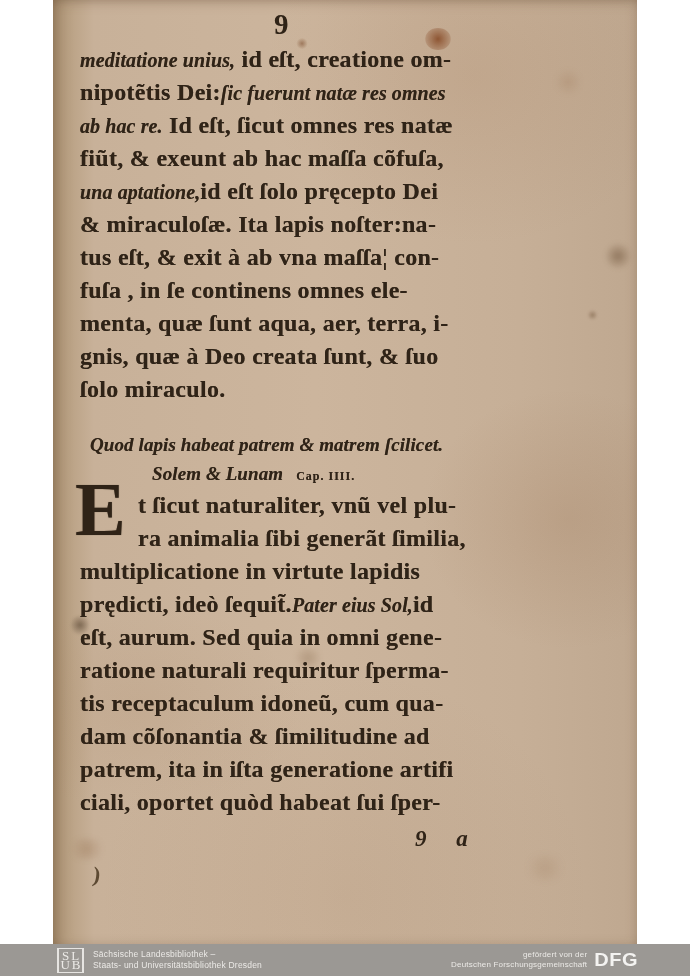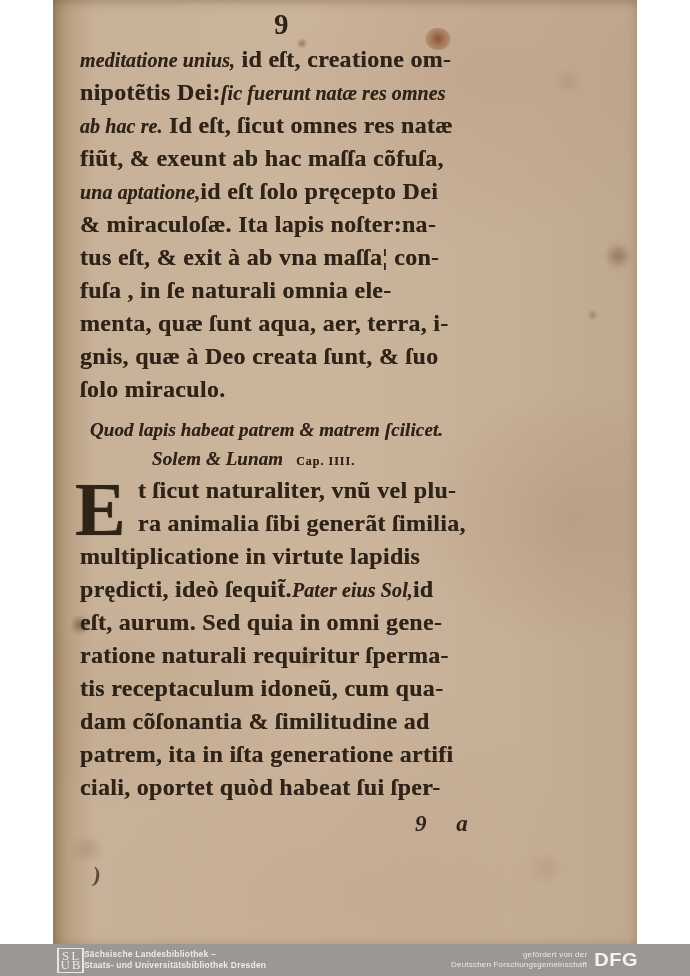--- a/index.html
+++ b/index.html
@@ -23,34 +23,34 @@
   }
   .stain{position:absolute;border-radius:50%;pointer-events:none;}
   .pagenum{position:absolute;left:221px;top:8px;font-size:29px;font-weight:bold;color:var(--ink);letter-spacing:1px;}
   .textblock{position:absolute;left:27px;top:44px;width:552px;color:var(--ink);}
   .line{height:33px;white-space:nowrap;font-weight:bold;font-size:24px;line-height:31px;letter-spacing:.3px;text-shadow:0 0 .5px rgba(47,35,23,.65);}
   .line .it{font-style:italic;font-size:20px;letter-spacing:.1px;}
   .line .ro{font-style:normal;}
   .line.h{height:29px;font-size:19px;line-height:26px;}
   .line.h .it{font-size:19px;}
   .line.h .ro{font-size:12px;letter-spacing:1px;}
-  .line.h1{margin-top:10px;padding-left:10px;}
+  .line.h1{margin-top:25px;padding-left:10px;}
   .line.h2{padding-left:72px;}
   .line.ind{padding-left:58px;}
   .dropcap{position:absolute;left:22px;top:473px;font-size:76px;line-height:72px;font-weight:bold;color:var(--ink);text-shadow:0 0 1px rgba(47,35,23,.6);}
   .sigline{margin-top:6px;padding-left:335px;height:30px;font-size:23px;font-weight:bold;word-spacing:22px;font-style:italic;letter-spacing:1px;}
   .penmark{position:absolute;left:40px;top:862px;font-size:22px;color:#5d4a33;transform:rotate(8deg);font-weight:bold;}
   
   .footer{
     position:absolute;left:0;bottom:0;width:690px;height:32px;z-index:6;
     background:var(--footer-bg);display:flex;align-items:center;
     font-family:"Liberation Sans","DejaVu Sans",sans-serif;color:var(--footer-text);
   }
   .slub-logo{margin-left:57px;width:27px;height:25px;border:1px solid #e7e5e2;display:flex;flex-direction:column;justify-content:center;align-items:center;font-family:"Liberation Serif","DejaVu Serif",serif;font-size:13px;line-height:9px;letter-spacing:2px;padding-left:2px;box-shadow:inset 3px 0 0 -2px #e7e5e2, inset -3px 0 0 -2px #e7e5e2;}
-  .lib-name{font-size:8.5px;font-weight:bold;line-height:11px;letter-spacing:.2px;}
+  .lib-name{margin-left:9px;font-size:8.5px;font-weight:normal;line-height:11px;letter-spacing:.2px;}
   .funding{margin-left:auto;text-align:right;font-size:8px;font-weight:normal;line-height:10px;letter-spacing:.2px;}
   .dfg{margin-left:7px;margin-right:52px;font-size:20px;font-weight:bold;letter-spacing:.5px;color:#f4f3f1;transform:scaleY(.92);}
 </style>
 </head>
 <body>
 
 <div class="stage">
 
   <div class="page">
 
@@ -67,21 +67,21 @@
     <div class="pagenum">9</div>
 
     <div class="textblock">
         <div class="line"><span class="it">meditatione unius,</span><span class="ro"> id eſt, creatione om-</span></div>
         <div class="line"><span class="ro">nipotẽtis Dei:</span><span class="it">ſic fuerunt natæ res omnes</span></div>
         <div class="line"><span class="it">ab hac re.</span><span class="ro"> Id eſt, ſicut omnes res natæ</span></div>
         <div class="line"><span class="ro">fiũt, &amp; exeunt ab hac maſſa cõfuſa,</span></div>
         <div class="line"><span class="it">una aptatione,</span><span class="ro">id eſt ſolo pręcepto Dei</span></div>
         <div class="line"><span class="ro">&amp; miraculoſæ.  Ita lapis noſter:na-</span></div>
         <div class="line"><span class="ro">tus eſt, &amp; exit à ab vna maſſa¦ con-</span></div>
-        <div class="line"><span class="ro">fuſa , in ſe naturali omnia ele-</span></div>
+        <div class="line"><span class="ro">fuſa , in ſe continens omnes ele-</span></div>
         <div class="line"><span class="ro">menta, quæ ſunt aqua, aer, terra, i-</span></div>
         <div class="line"><span class="ro">gnis, quæ à Deo creata ſunt, &amp; ſuo</span></div>
         <div class="line"><span class="ro">ſolo miraculo.</span></div>
         <div class="line h h1"><span class="it">Quod lapis habeat patrem &amp; matrem ſcilicet.</span></div>
         <div class="line h h2"><span class="it">Solem &amp; Lunam</span><span class="ro"> Cap.  IIII.</span></div>
         <div class="line ind"><span class="ro">t ſicut naturaliter, vnũ vel plu-</span></div>
         <div class="line ind"><span class="ro">ra animalia ſibi generãt ſimilia,</span></div>
         <div class="line"><span class="ro">multiplicatione in virtute lapidis</span></div>
         <div class="line"><span class="ro">prędicti, ideò ſequit̃.</span><span class="it">Pater eius Sol,</span><span class="ro">id</span></div>
         <div class="line"><span class="ro">eſt, aurum. Sed quia in omni gene-</span></div>

